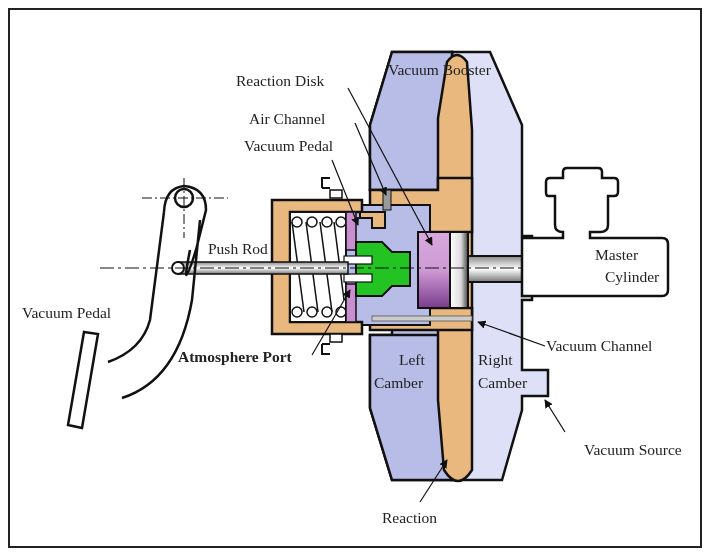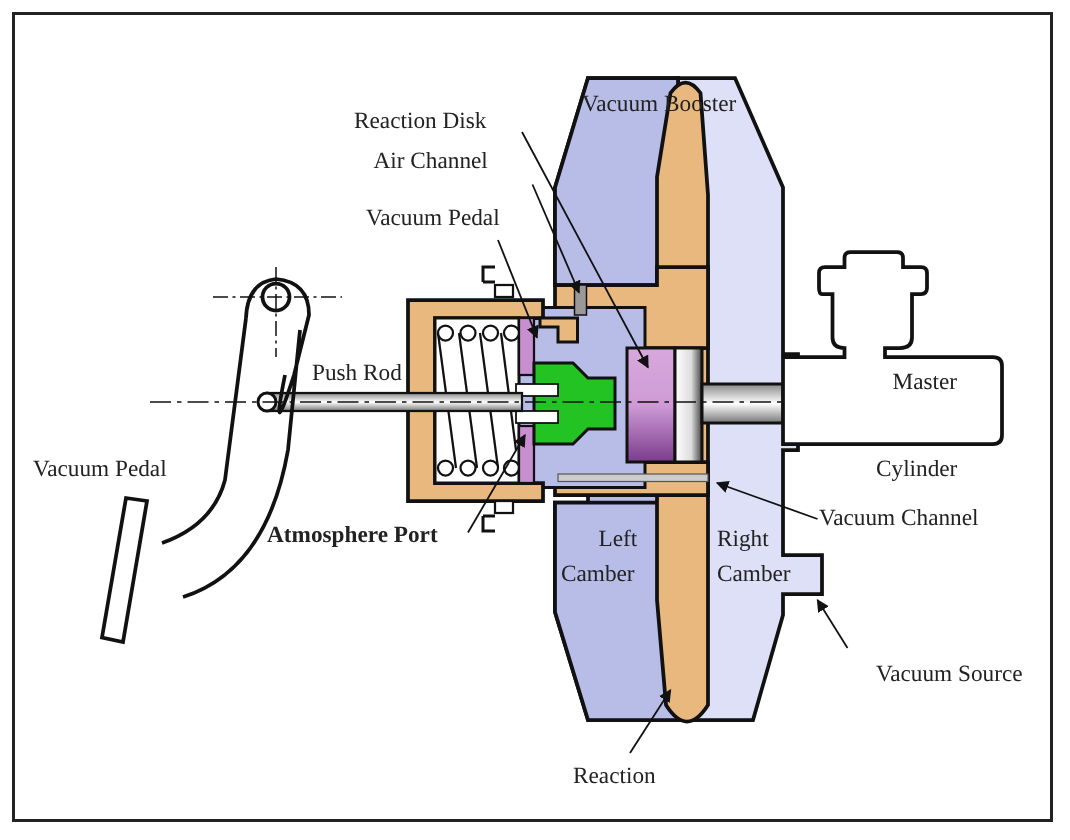--- a/index.html
+++ b/index.html
@@ -107,26 +107,26 @@
     <line x1="332" y1="160" x2="358" y2="225"></line>
     <line x1="312" y1="355" x2="350" y2="290"></line>
     <line x1="545" y1="346" x2="478" y2="322"></line>
     <line x1="565" y1="432" x2="545" y2="400"></line>
     <line x1="420" y1="502" x2="447" y2="460"></line>
   </g>
 </svg>
 
 <div class="lbl" style="left:388px;top:27px;margin-top:34px;">Vacuum Booster</div>
 <div class="lbl" style="left:236px;top:72px;">Reaction Disk</div>
-<div class="lbl" style="left:249px;top:99px;">Air Channel</div>
+<div class="lbl" style="left:249px;top:110px;">Air Channel</div>
 <div class="lbl" style="left:244px;top:137px;">Vacuum Pedal</div>
 <div class="lbl" style="left:208px;top:240px;">Push Rod</div>
 <div class="lbl" style="left:22px;top:304px;">Vacuum Pedal</div>
 <div class="lbl" style="left:178px;top:348px;font-weight:bold;">Atmosphere Port</div>
 <div class="lbl" style="left:595px;top:246px;">Master</div>
-<div class="lbl" style="left:584px;top:268px;margin-top:36px;">Cylinder</div>
+<div class="lbl" style="left:605px;top:268px;">Cylinder</div>
 <div class="lbl" style="left:546px;top:337px;">Vacuum Channel</div>
 <div class="lbl" style="left:374px;top:351px;margin-left:25px;">Left</div>
 <div class="lbl" style="left:374px;top:374px;">Camber</div>
 <div class="lbl" style="left:478px;top:351px;">Right</div>
 <div class="lbl" style="left:478px;top:374px;">Camber</div>
 <div class="lbl" style="left:556px;top:441px;margin-left:28px;">Vacuum Source</div>
 <div class="lbl" style="left:382px;top:509px;">Reaction</div>
 
 </body></html>

